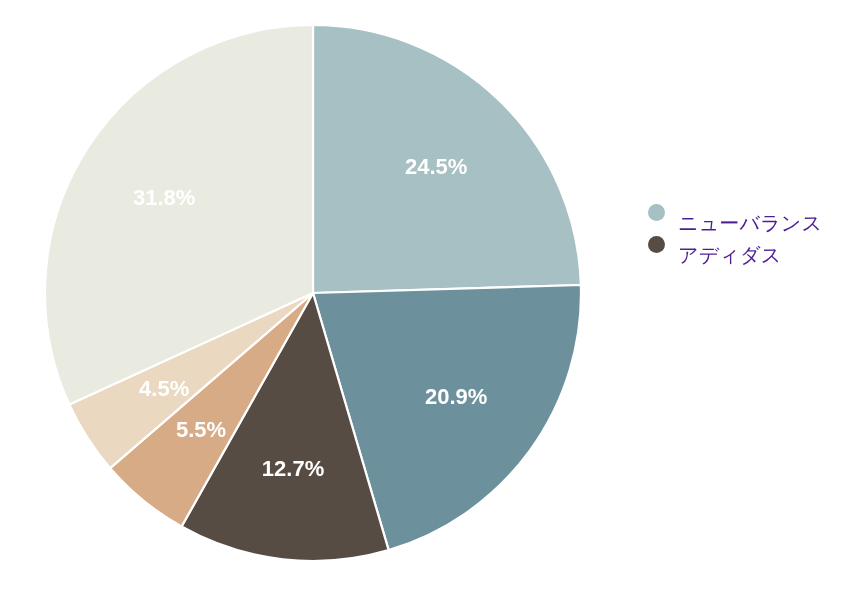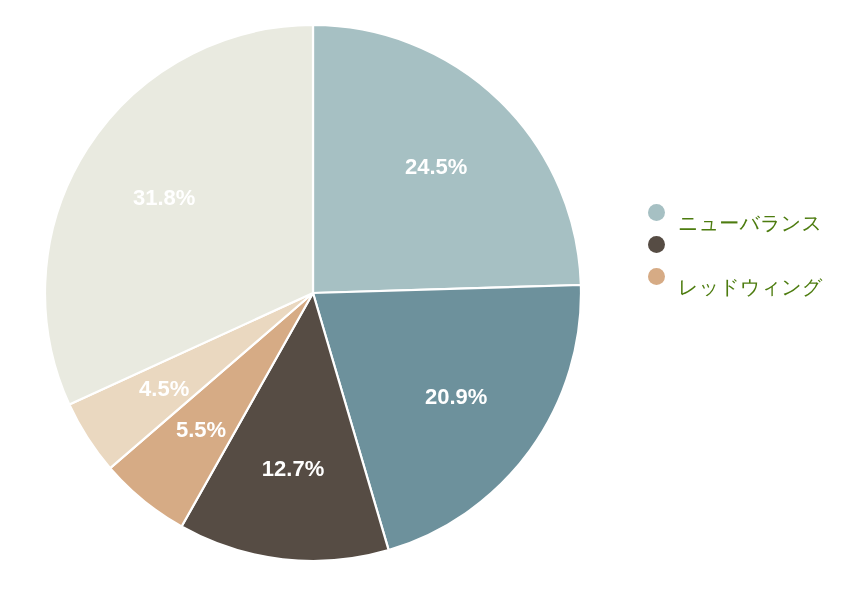--- a/index.html
+++ b/index.html
@@ -55,21 +55,21 @@
   .legend-swatch {
     width: 17px;
     height: 17px;
     border-radius: 50%;
     flex: 0 0 auto;
     margin-right: 13px;
   }
   .legend-label {
     font-family: "Liberation Sans", "DejaVu Sans", sans-serif;
     font-size: 20px;
-    color: #4d7c0f;
+    color: #4c1d95;
     white-space: nowrap;
     letter-spacing: 0.2px;
     margin-top: 22px;
   }
 </style>
 </head>
 <body>
 
 <div id="chart-root">
 
@@ -94,20 +94,17 @@
     </svg>
   </div>
 
   <div id="legend">
       <div class="legend-item">
         <span class="legend-swatch" style="background: rgb(166, 192, 195);"></span>
         <span class="legend-label">ニューバランス</span>
       </div>
       <div class="legend-item">
         <span class="legend-swatch" style="background: rgb(86, 76, 68);"></span>
-      </div>
-      <div class="legend-item">
-        <span class="legend-swatch" style="background: rgb(214, 171, 133);"></span>
-        <span class="legend-label">レッドウィング</span>
+        <span class="legend-label">アディダス</span>
       </div>
     </div>
 
 </div>
 
 </body></html>

